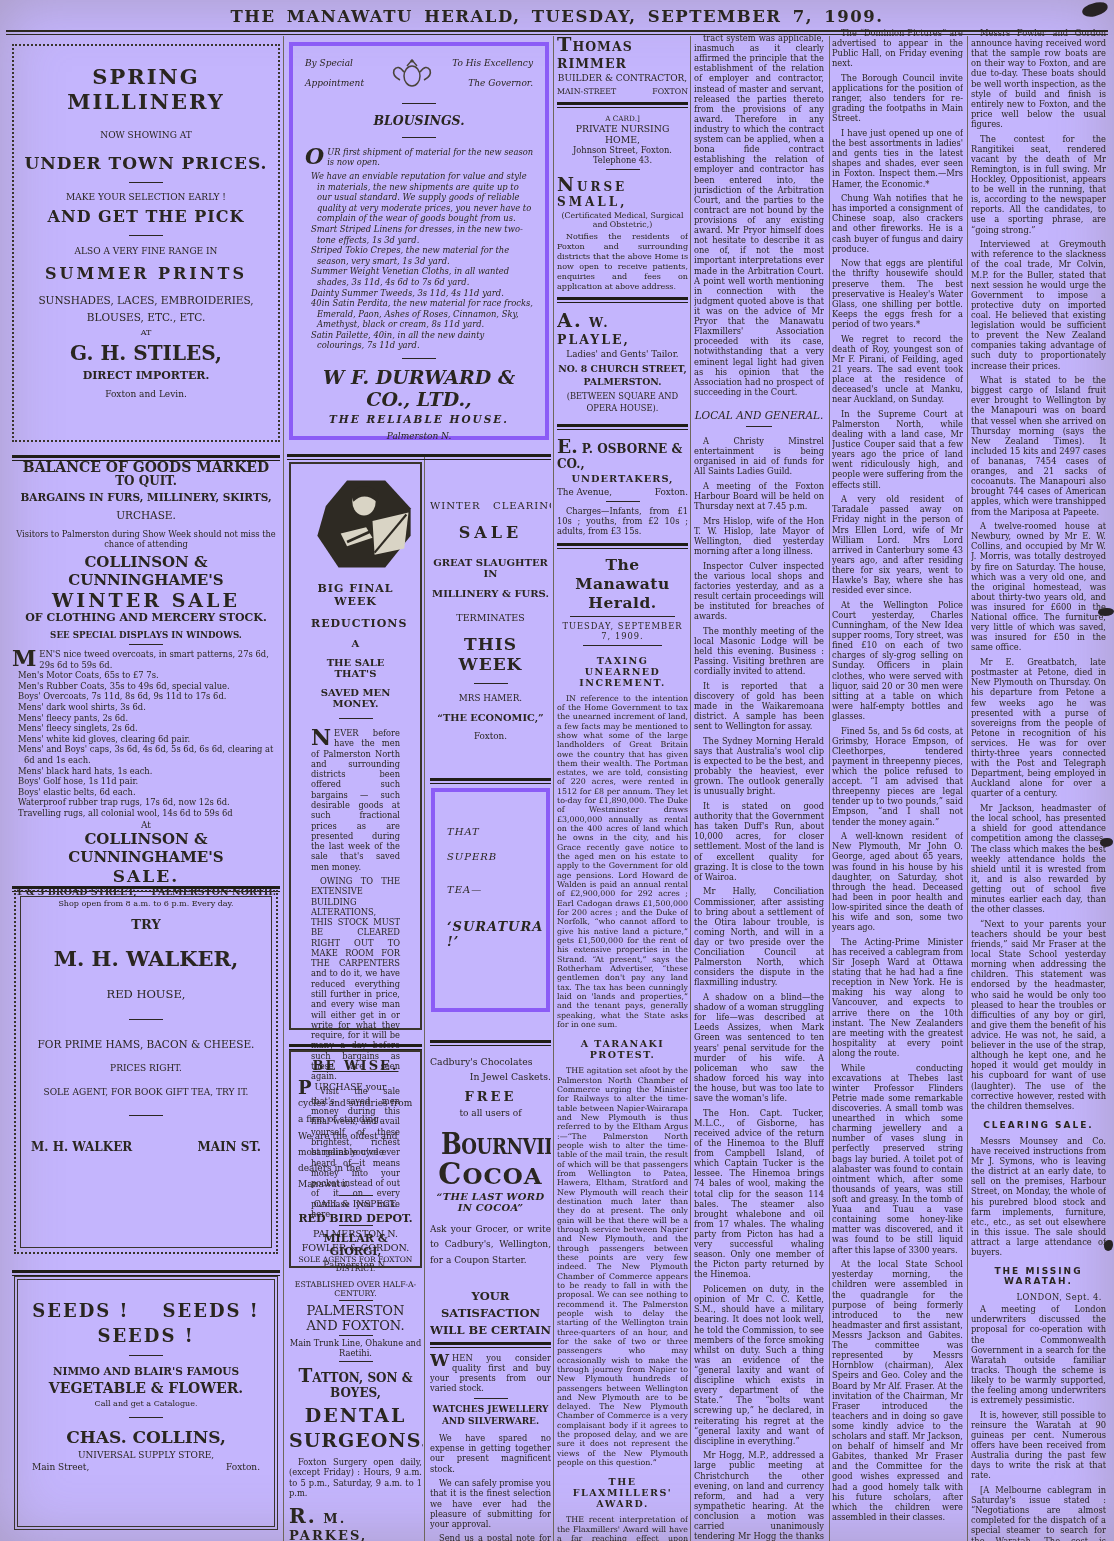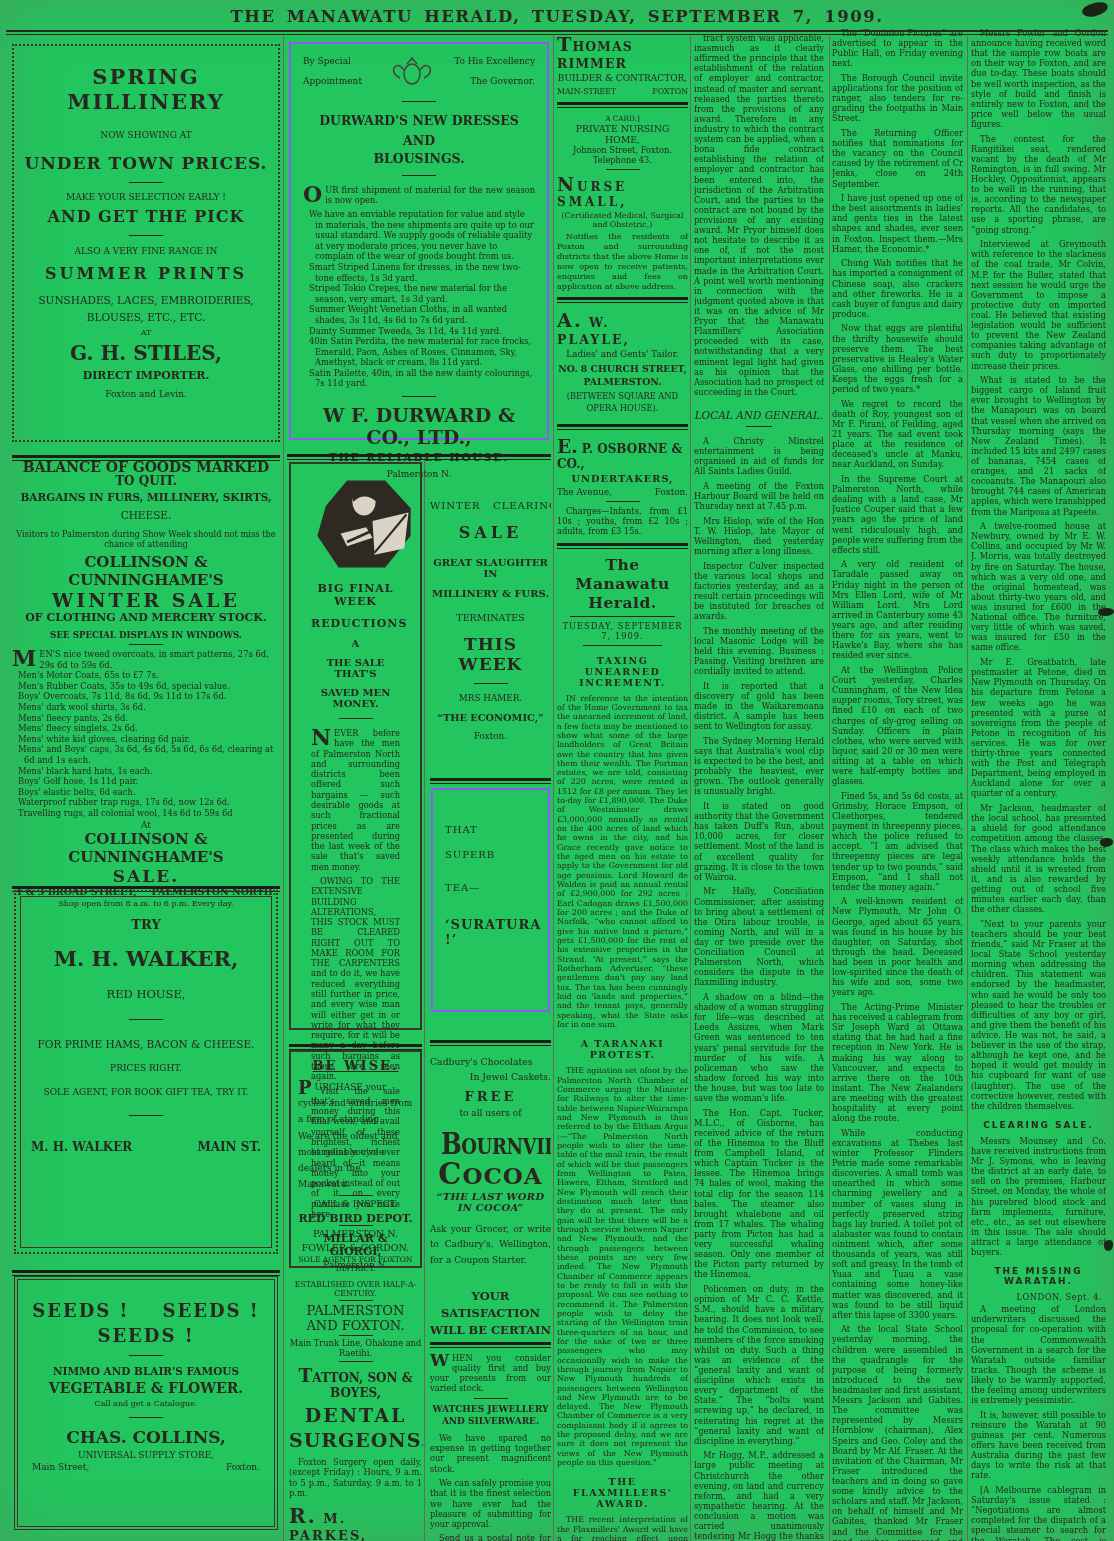--- a/index.html
+++ b/index.html
@@ -1,29 +1,29 @@
 <!DOCTYPE html>
 <html><head>
 <meta charset="utf-8">
 <style>
   html,body{margin:0;padding:0;background:#777;}
-  .page{position:relative;width:1114px;height:1541px;margin:0 auto;background:#22c55e;
+  .page{position:relative;width:1114px;height:1541px;margin:0 auto;background:#c4b5fd;
         color:#2a2620;font-family:"DejaVu Serif",serif;overflow:hidden;
         box-shadow:inset 0 0 60px rgba(120,110,90,.35);}
   .c{text-align:center;}
   .masthead{position:absolute;top:7px;left:0;right:0;text-align:center;font-weight:bold;
             font-size:16.5px;letter-spacing:1.5px;word-spacing:4px;}
   .mast-rule{position:absolute;top:30px;left:6px;right:6px;height:2px;
              border-top:2px solid #2c2822;border-bottom:1px solid #2c2822;}
   .vr{position:absolute;width:1px;background:#6e675a;top:36px;bottom:0;}
   .col{position:absolute;overflow:hidden;}
   .srule{width:34px;border-top:1px solid #2a2620;margin:9px auto;}
   .frule{border-top:3px solid #201d18;border-bottom:1px solid #201d18;height:2px;margin:6px 0;}
   .thinrule{border-top:1px solid #2a2620;margin:4px 0;}
-  .adbox{border:2px solid #8b5cf6;box-sizing:border-box;}
+  .adbox{border:4px solid #8b5cf6;box-sizing:border-box;font-style:italic;}
   .dotted{border:2px dotted #39342c;box-sizing:border-box;}
   .inner{border:1px solid #39342c;box-sizing:border-box;height:100%;}
   .dc{float:left;font-weight:bold;font-size:22px;line-height:17px;margin:1px 3px 0 0;}
   .fl-big::first-letter{font-size:1.55em;font-weight:bold;}
   .row{display:flex;justify-content:space-between;}
   .jp{font-size:8.3px;line-height:1.24;text-align:justify;text-indent:9px;margin:0 0 4px;}
   
   .np-p{font-size:8.3px;line-height:1.22;text-align:justify;text-indent:9px;margin:0 0 4.5px;}
   .np-li{font-size:8.4px;line-height:1.26;text-align:left;margin:0;padding-left:12px;text-indent:-6px;}
   .np-h{font-size:9.5px;font-weight:bold;text-align:center;letter-spacing:1.5px;margin:9px 2px 6px;}
@@ -85,21 +85,21 @@
       <div style="font-size:11px;font-weight:bold;margin-top:4px;">DIRECT IMPORTER.</div>
       <div class="small" style="margin-top:7px;">Foxton and Levin.</div>
     </div>
 
     <div class="frule" style="position:absolute;top:409px;left:0;right:0;"></div>
 
     <div style="position:absolute;top:420px;left:0;right:0;height:416px;">
       <div class="c" style="font-size:14px;font-weight:bold;line-height:1.1;">BALANCE OF GOODS MARKED</div>
       <div class="c" style="font-size:12px;font-weight:bold;line-height:1.1;">TO QUIT.</div>
       <div class="c" style="font-size:10.5px;font-weight:bold;margin-top:2px;">BARGAINS IN FURS, MILLINERY, SKIRTS,</div>
-      <div class="c" style="font-size:10.5px;margin-top:6px;">CHEESE.</div>
+      <div class="c" style="font-size:10.5px;margin-top:6px;">URCHASE.</div>
       <div class="c" style="font-size:8.3px;margin-top:8px;line-height:1.3;">Visitors to Palmerston during Show Week should not miss the chance of attending</div>
       <div class="c" style="font-size:15px;font-weight:bold;margin-top:3px;">COLLINSON &amp; CUNNINGHAME'S</div>
       <div class="c" style="font-size:19px;font-weight:bold;letter-spacing:3px;">WINTER SALE</div>
       <div class="c" style="font-size:11px;font-weight:bold;">OF CLOTHING AND MERCERY STOCK.</div>
       <div class="c" style="font-size:8.7px;font-weight:bold;margin-top:6px;">SEE SPECIAL DISPLAYS IN WINDOWS.</div>
       <div class="srule" style="margin:4px auto;"></div>
       <p class="np-li" style="padding-left:0;text-indent:0;"><span class="dc">M</span><span>EN'S nice tweed overcoats, in smart patterns, 27s 6d, 29s 6d to 59s 6d.</span></p>
       <div>
           <p class="np-li">Men's Motor Coats, 65s to £7 7s.</p>
           <p class="np-li">Men's Rubber Coats, 35s to 49s 6d, special value.</p>
@@ -175,21 +175,20 @@
         <path d="M34 14 Q40 6 44 12 Q46 18 38 22" fill="none" stroke="#4a443a" stroke-width="1.6"></path>
         <path d="M21 8 L26 2 L31 8" fill="none" stroke="#4a443a" stroke-width="1.4"></path>
         <circle cx="26" cy="3" r="1.6" fill="#4a443a"></circle>
       </svg>
       <div class="small" style="width:84px;line-height:2.2;text-align:right;">
         <div>To His Excellency</div>
         <div>The Governor.</div>
       </div>
     </div>
     <div class="srule"></div>
-    <div class="c" style="font-size:12.5px;font-weight:bold;line-height:1.6;">DURWARD'S NEW DRESSES AND</div>
     <div class="c" style="font-size:12.5px;font-weight:bold;">BLOUSINGS.</div>
     <div class="srule"></div>
     <p class="jp" style="text-indent:0;"><span class="dc">O</span><span>UR first shipment of material for the new season is now open.</span></p>
     <div>
         <p class="np-li">We have an enviable reputation for value and style in materials, the new shipments are quite up to our usual standard. We supply goods of reliable quality at very moderate prices, you never have to complain of the wear of goods bought from us.</p>
         <p class="np-li">Smart Striped Linens for dresses, in the new two-tone effects, 1s 3d yard.</p>
         <p class="np-li">Striped Tokio Crepes, the new material for the season, very smart, 1s 3d yard.</p>
         <p class="np-li">Summer Weight Venetian Cloths, in all wanted shades, 3s 11d, 4s 6d to 7s 6d yard.</p>
         <p class="np-li">Dainty Summer Tweeds, 3s 11d, 4s 11d yard.</p>
         <p class="np-li">40in Satin Perdita, the new material for race frocks, Emerald, Paon, Ashes of Roses, Cinnamon, Sky, Amethyst, black or cream, 8s 11d yard.</p>
@@ -380,21 +379,20 @@
         <p class="np-p">The Hon. Capt. Tucker, M.L.C., of Gisborne, has received advice of the return of the Hinemoa to the Bluff from Campbell Island, of which Captain Tucker is the lessee. The Hinemoa brings 74 bales of wool, making the total clip for the season 114 bales. The steamer also brought whalebone and oil from 17 whales. The whaling party from Picton has had a very successful whaling season. Only one member of the Picton party returned by the Hinemoa.</p>
         <p class="np-p">Policemen on duty, in the opinion of Mr C. C. Kettle, S.M., should have a military bearing. It does not look well, he told the Commission, to see members of the force smoking whilst on duty. Such a thing was an evidence of the “general laxity and want of discipline which exists in every department of the State.” The “bolts want screwing up,” he declared, in reiterating his regret at the “general laxity and want of discipline in everything.”</p>
         <p class="np-p">Mr Hogg, M.P., addressed a large public meeting at Christchurch the other evening, on land and currency reform, and had a very sympathetic hearing. At the conclusion a motion was carried unanimously tendering Mr Hogg the thanks of the meeting for his courage in defending the welfare of the Democracy at the sacrifice of his personal interests, and expressing the opinion that by his action he has shed lustre on the public life of the Dominion.</p>
       </div>
   </div>
 
   <div class="col" id="colF" style="left:832px;top:28px;width:131px;height:1513px;">
     <div>
         <p class="np-p">The “Dominion Pictures” are advertised to appear in the Public Hall, on Friday evening next.</p>
         <p class="np-p">The Borough Council invite applications for the position of ranger, also tenders for re-grading the footpaths in Main Street.</p>
-        <p class="np-p">The Returning Officer notifies that nominations for the vacancy on the Council caused by the retirement of Cr Jenks, close on 24th September.</p>
         <p class="np-p">I have just opened up one of the best assortments in ladies' and gents ties in the latest shapes and shades, ever seen in Foxton. Inspect them.—Mrs Hamer, the Economic.*</p>
         <p class="np-p">Chung Wah notifies that he has imported a consignment of Chinese soap, also crackers and other fireworks. He is a cash buyer of fungus and dairy produce.</p>
         <p class="np-p">Now that eggs are plentiful the thrifty housewife should preserve them. The best preservative is Healey's Water Glass, one shilling per bottle. Keeps the eggs fresh for a period of two years.*</p>
         <p class="np-p">We regret to record the death of Roy, youngest son of Mr F. Pirani, of Feilding, aged 21 years. The sad event took place at the residence of deceased's uncle at Manku, near Auckland, on Sunday.</p>
         <p class="np-p">In the Supreme Court at Palmerston North, while dealing with a land case, Mr Justice Couper said that a few years ago the price of land went ridiculously high, and people were suffering from the effects still.</p>
         <p class="np-p">A very old resident of Taradale passed away on Friday night in the person of Mrs Ellen Lord, wife of Mr William Lord. Mrs Lord arrived in Canterbury some 43 years ago, and after residing there for six years, went to Hawke's Bay, where she has resided ever since.</p>
         <p class="np-p">At the Wellington Police Court yesterday, Charles Cunningham, of the New Idea supper rooms, Tory street, was fined £10 on each of two charges of sly-grog selling on Sunday. Officers in plain clothes, who were served with liquor, said 20 or 30 men were sitting at a table on which were half-empty bottles and glasses.</p>
         <p class="np-p">Fined 5s, and 5s 6d costs, at Grimsby, Horace Empson, of Cleethorpes, tendered payment in threepenny pieces, which the police refused to accept. “I am advised that threepenny pieces are legal tender up to two pounds,” said Empson, “and I shall not tender the money again.”</p>
         <p class="np-p">A well-known resident of New Plymouth, Mr John O. George, aged about 65 years, was found in his house by his daughter, on Saturday, shot through the head. Deceased had been in poor health and low-spirited since the death of his wife and son, some two years ago.</p>
         <p class="np-p">The Acting-Prime Minister has received a cablegram from Sir Joseph Ward at Ottawa stating that he had had a fine reception in New York. He is making his way along to Vancouver, and expects to arrive there on the 10th instant. The New Zealanders are meeting with the greatest hospitality at every point along the route.</p>

